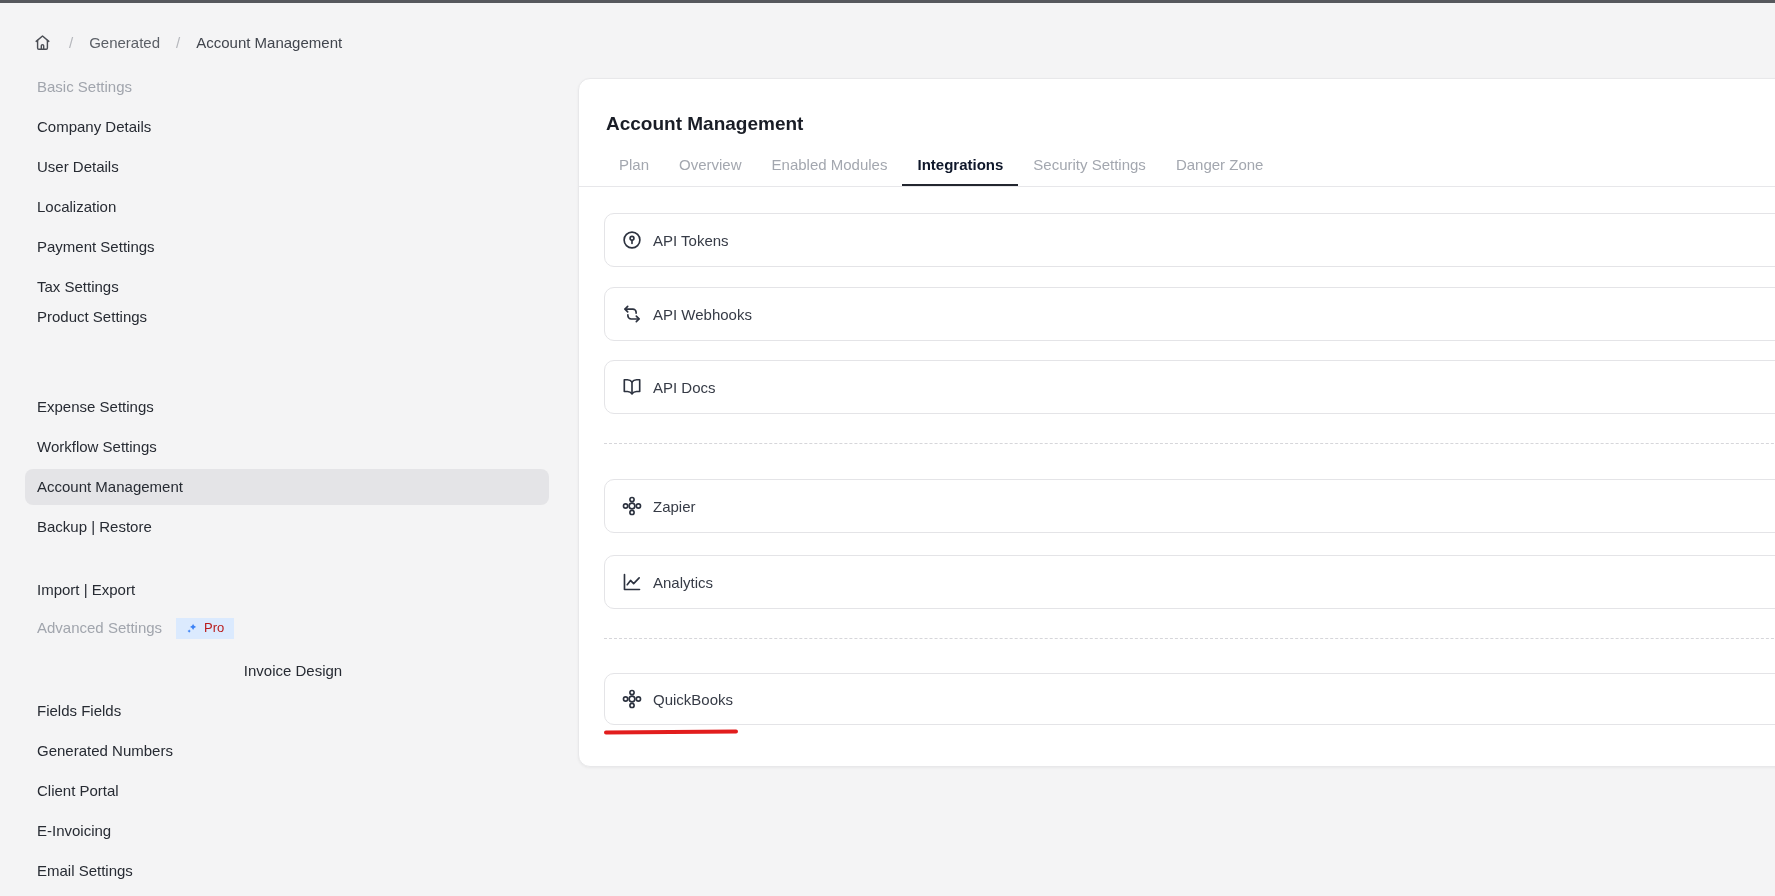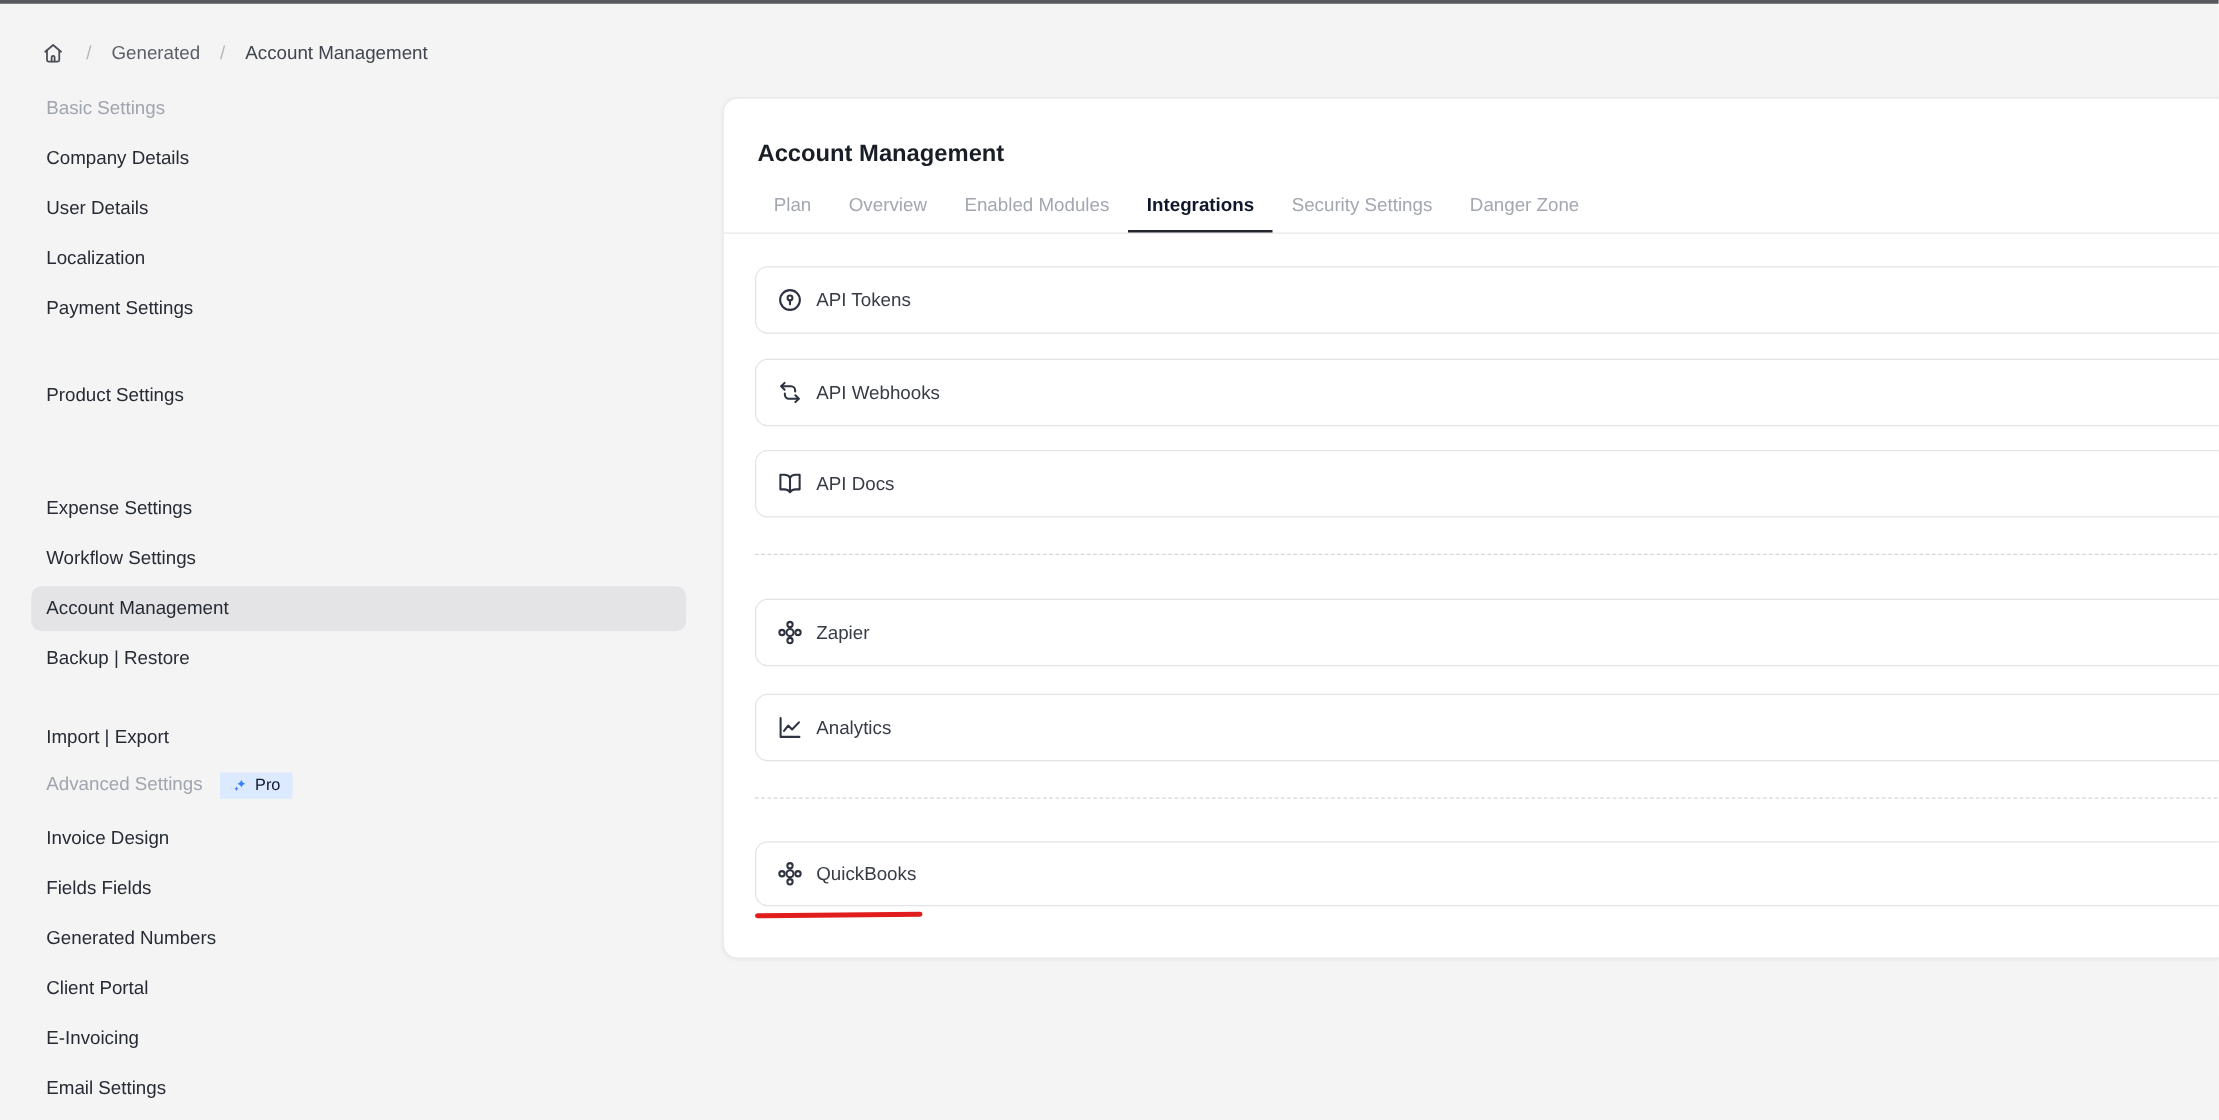--- a/index.html
+++ b/index.html
@@ -15,21 +15,21 @@
   .breadcrumb .sep{color:#b5b7bc;font-size:15px;}
   .breadcrumb .crumb-link{color:#5b5f66;cursor:pointer;}
   .breadcrumb .crumb-current{color:#41454d;}
   .home-btn{display:flex;align-items:center;justify-content:center;width:22px;height:22px;cursor:pointer;}
   
   .sidebar{position:absolute;left:25px;top:0;width:524px;height:664px;}
   .side-row{position:absolute;left:0;width:524px;height:36px;line-height:36px;padding-left:12px;box-sizing:border-box;
     font-size:15px;color:#272b33;border-radius:8px;cursor:pointer;white-space:nowrap;}
   .side-row.header{color:#a1a5ad;cursor:default;display:flex;align-items:center;gap:14px;}
   .side-row.active{background:#e4e4e7;}
-  .pro-badge{display:inline-flex;align-items:center;gap:5px;background:#dbeafe;color:#0f172a;
+  .pro-badge{display:inline-flex;align-items:center;gap:5px;background:#dbeafe;color:#b91c1c;
     font-size:13px;font-weight:500;border-radius:0;padding:3px 10px 3px 8px;line-height:14px;}
   
   .card{position:absolute;left:578px;top:78px;right:-40px;height:689px;background:#fff;
     border:1px solid #e8e8ea;border-radius:12px;box-shadow:0 1px 3px rgba(0,0,0,.05);box-sizing:border-box;}
   .card-title{position:absolute;left:27px;top:21px;font-size:19px;font-weight:600;color:#191d26;}
   .tabbar{position:absolute;left:0;right:0;top:64px;height:44px;border-bottom:1px solid #e7e7ea;
     display:flex;align-items:stretch;padding-left:25px;box-sizing:border-box;}
   .tab{display:flex;align-items:center;padding:0 15px;font-size:15px;color:#a3a7af;cursor:pointer;white-space:nowrap;}
   .tab.active{color:#0f172a;font-weight:600;box-shadow:inset 0 -2px 0 #23262f;}
   .int-item{position:absolute;left:25px;right:-20px;height:54px;border:1px solid #e4e4e7;border-radius:10px;
@@ -61,39 +61,40 @@
 </nav>
 
 <aside class="sidebar" id="sidebar">
     <div class="side-row header" style="top: 69px;">
       <span>Basic Settings</span>
     </div>
     <div class="side-row" style="top: 109px;">Company Details</div>
     <div class="side-row" style="top: 149px;">User Details</div>
     <div class="side-row" style="top: 189px;">Localization</div>
     <div class="side-row" style="top: 229px;">Payment Settings</div>
+    <div class="side-row" style="top: 269px;">Tax Settings</div>
     <div class="side-row" style="top: 299px;">Product Settings</div>
     <div class="side-row" style="top: 389px;">Expense Settings</div>
     <div class="side-row" style="top: 429px;">Workflow Settings</div>
     <div class="side-row active" style="top: 469px;">Account Management</div>
     <div class="side-row" style="top: 509px;">Backup | Restore</div>
     <div class="side-row" style="top: 572px;">Import | Export</div>
     <div class="side-row header" style="top: 610px;">
       <span>Advanced Settings</span>
       <span class="pro-badge">
         <span>
           <svg width="15" height="15" viewBox="0 0 20 20" fill="#3b82f6">
             <path d="M12.1 3.8c.9 2.4 1.7 3.2 4.1 4.1-2.4.9-3.2 1.7-4.1 4.1-.9-2.4-1.7-3.2-4.1-4.1 2.4-.9 3.2-1.7 4.1-4.1Z"></path>
             <path d="M6.9 10.9c.5 1.4 1 1.9 2.4 2.4-1.4.5-1.9 1-2.4 2.4-.5-1.4-1-1.9-2.4-2.4 1.4-.5 1.9-1 2.4-2.4Z"></path>
           </svg>
         </span>
         <span>Pro</span>
       </span>
     </div>
-    <div class="side-row" style="top: 653px;">Invoice Design</div>
+    <div class="side-row" style="top: 653px; text-align: center;">Invoice Design</div>
     <div class="side-row" style="top: 693px;">Fields Fields</div>
     <div class="side-row" style="top: 733px;">Generated Numbers</div>
     <div class="side-row" style="top: 773px;">Client Portal</div>
     <div class="side-row" style="top: 813px;">E-Invoicing</div>
     <div class="side-row" style="top: 853px;">Email Settings</div>
   </aside>
 
 <main class="card">
   <h1 class="card-title">Account Management</h1>
   <div class="tabbar" id="tabbar">

